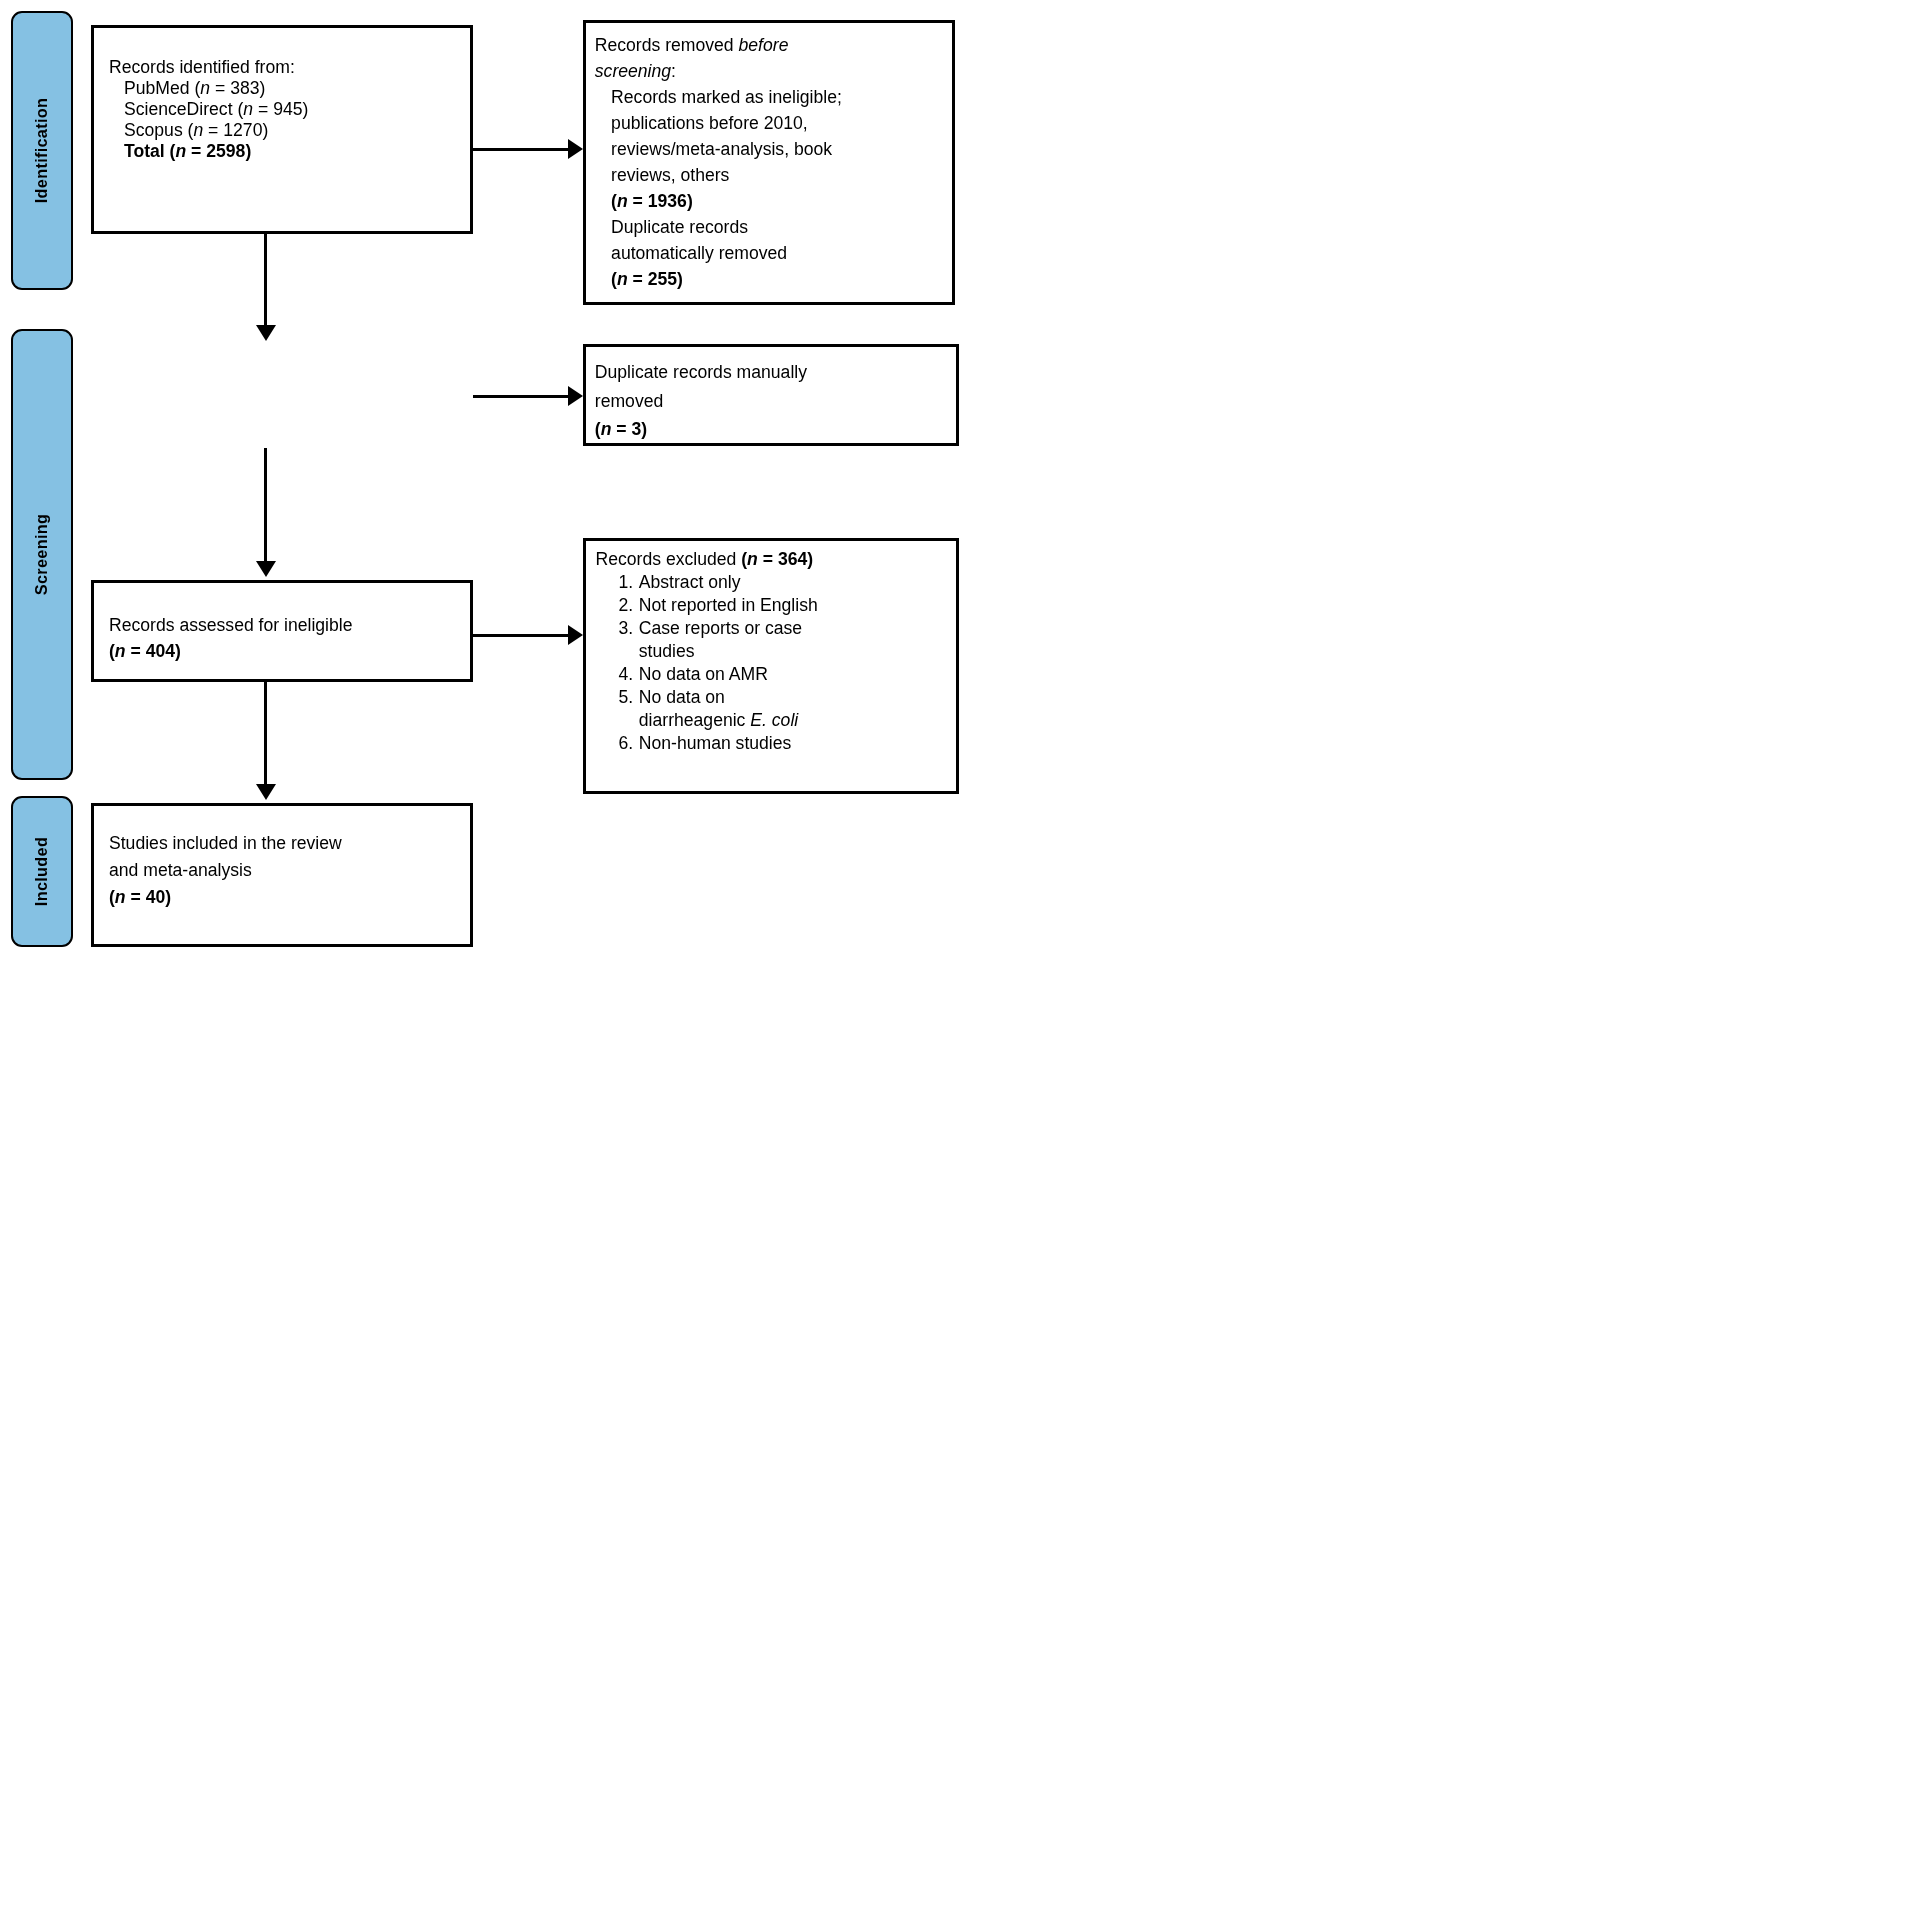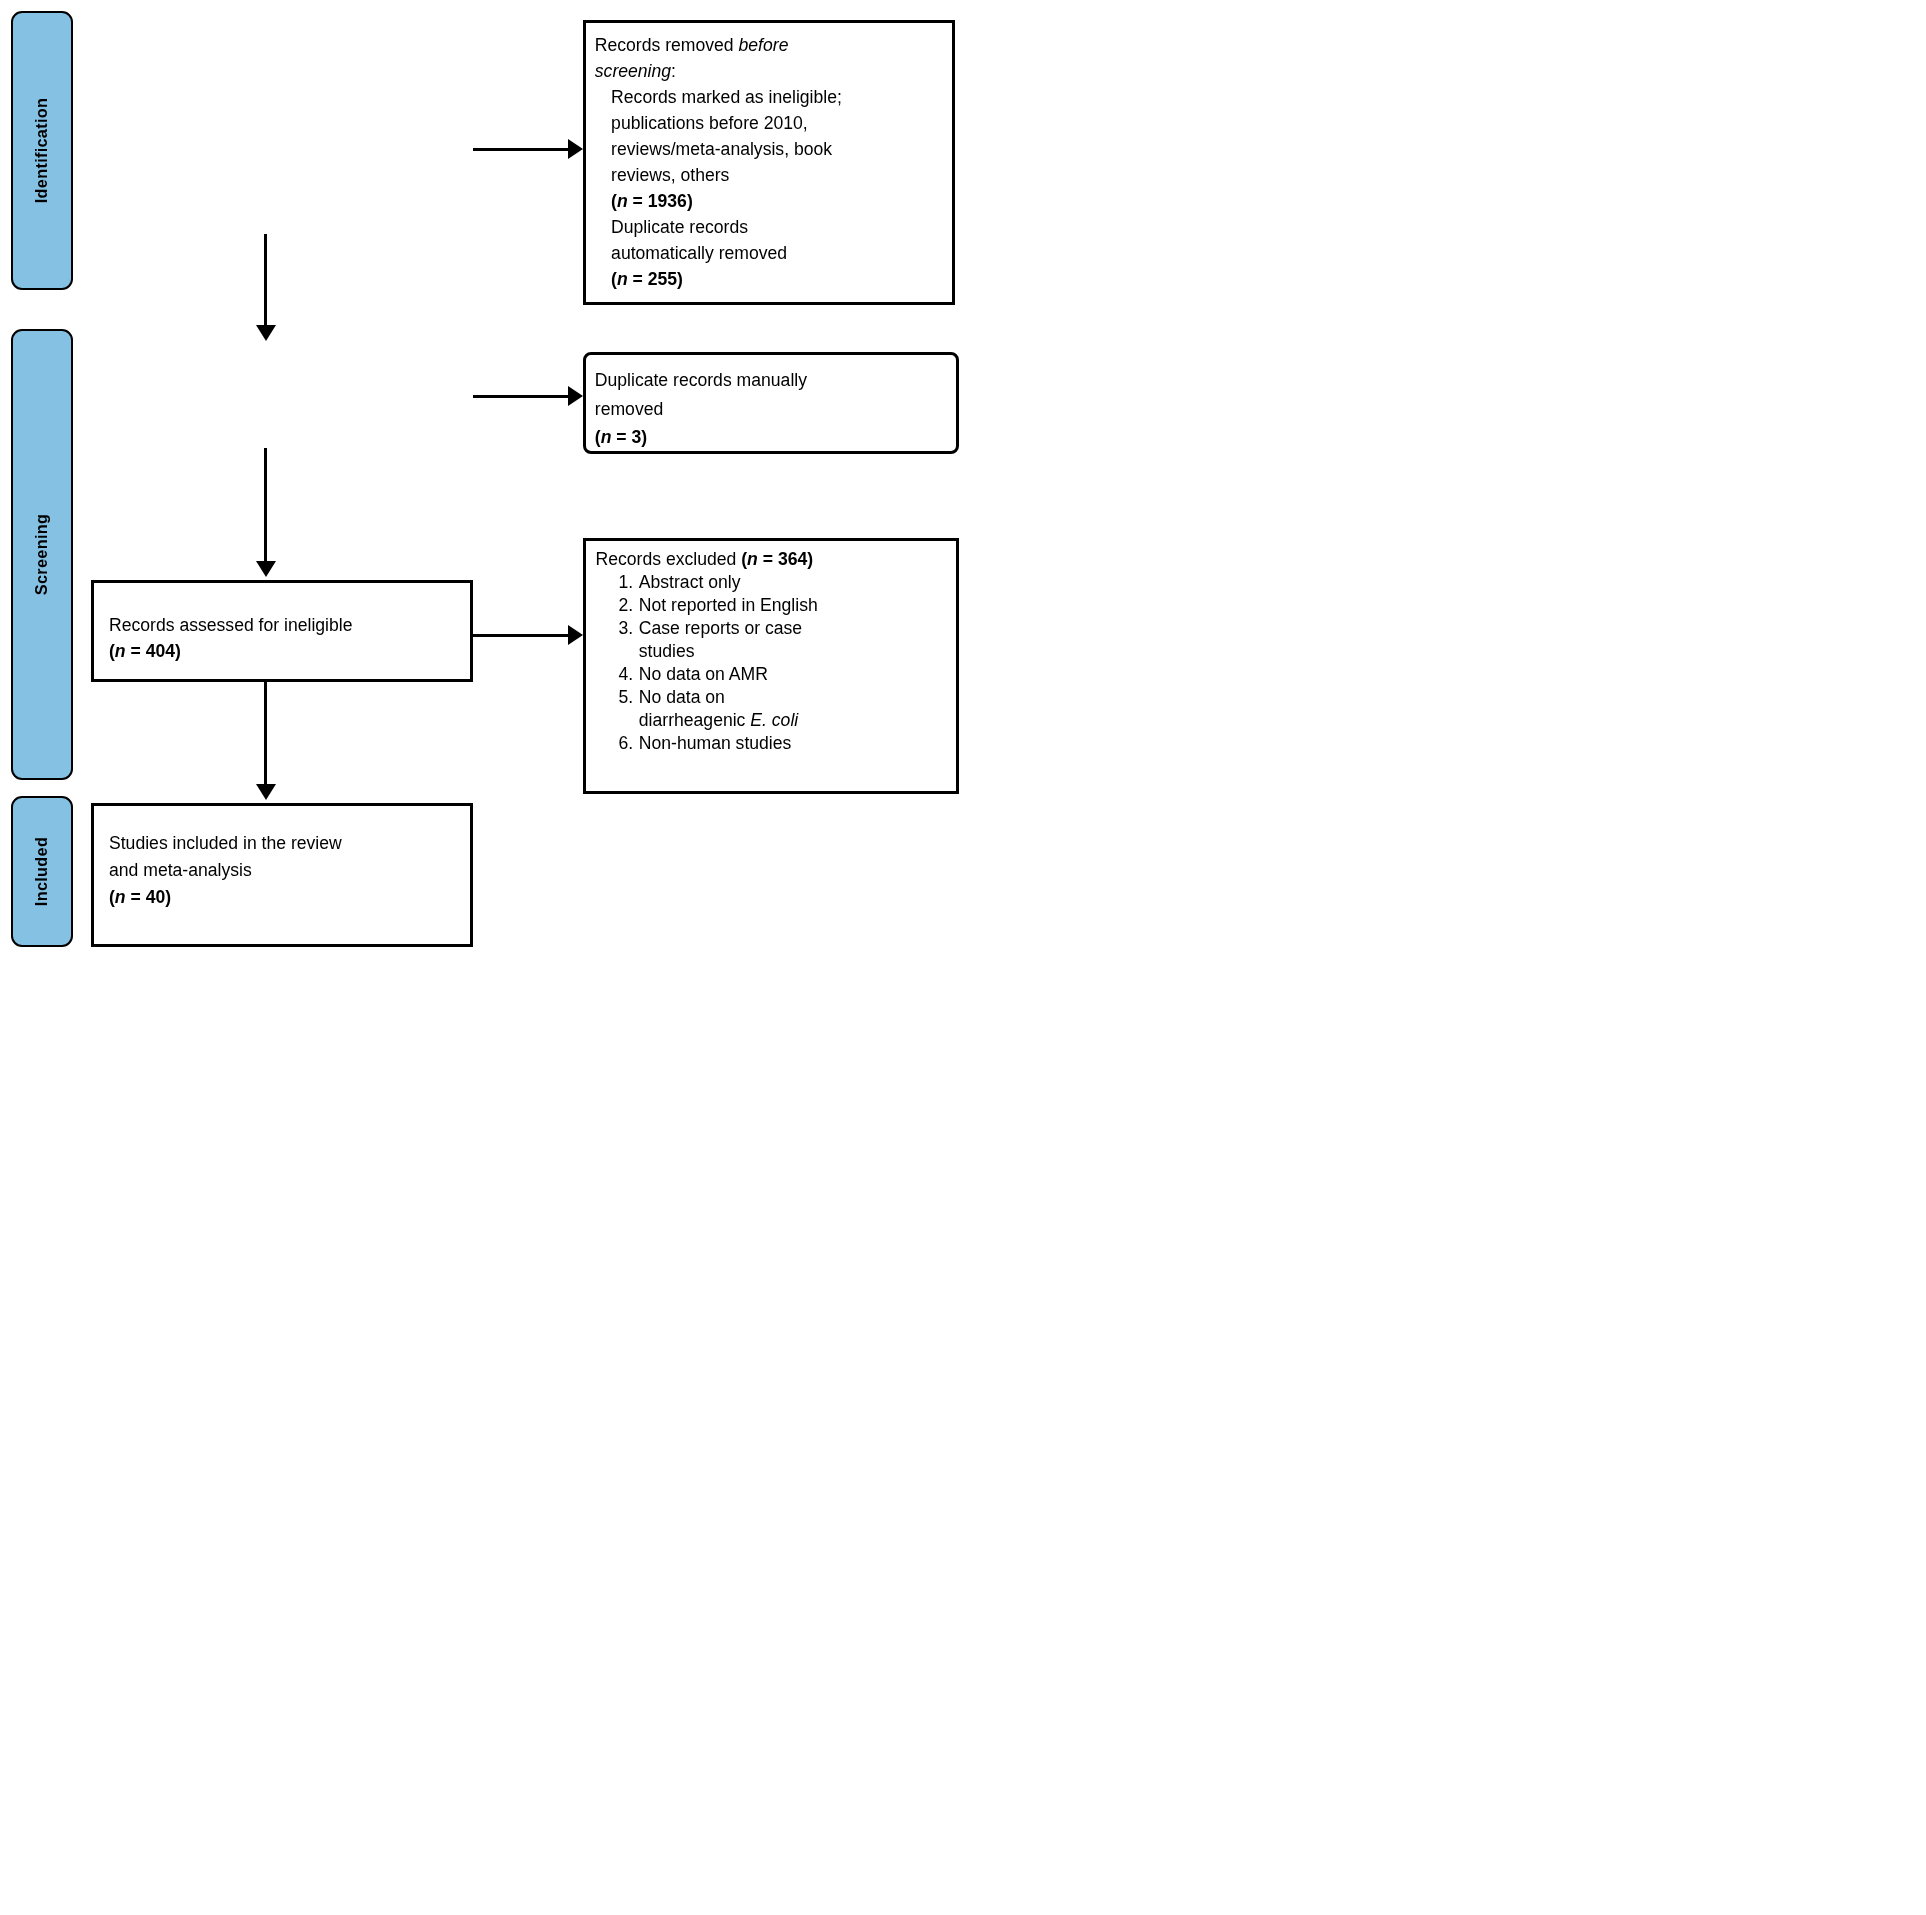--- a/index.html
+++ b/index.html
@@ -79,36 +79,43 @@
   <div class="stage" style="top:11px; height:279px;">
     <span>Identification</span>
   </div>
   <div class="stage" style="top:329px; height:451px;">
     <span>Screening</span>
   </div>
   <div class="stage" style="top:796px; height:151px;">
     <span>Included</span>
   </div>
 
+  <div class="fbox" id="box-identified" style="left:91px; top:25px; width:382px; height:209px;">
+    <div>Records identified from:</div>
+    <div class="ind">PubMed (<i>n</i> = 383)</div>
+    <div class="ind">ScienceDirect (<i>n</i> = 945)</div>
+    <div class="ind">Scopus (<i>n</i> = 1270)</div>
+    <div class="ind"><b>Total (<i>n</i> = 2598)</b></div>
+  </div>
 
   <div class="fbox" id="box-removed" style="left:583px; top:20px; width:372px; height:285px;">
     <div>Records removed <i>before</i></div>
     <div><i>screening</i>:</div>
     <div class="ind">Records marked as ineligible;</div>
     <div class="ind">publications before 2010,</div>
     <div class="ind">reviews/meta-analysis, book</div>
     <div class="ind">reviews, others</div>
     <div class="ind"><b>(<i>n</i> = 1936)</b></div>
     <div class="ind">Duplicate records</div>
     <div class="ind">automatically removed</div>
     <div class="ind"><b>(<i>n</i> = 255)</b></div>
   </div>
 
 
-  <div class="fbox" id="box-dup-manual" style="left:583px; top:352px; width:376px; height:102px;border-radius:8px;">
+  <div class="fbox" id="box-dup-manual" style="left:583px; top:344px; width:376px; height:102px;">
     <div>Duplicate records manually</div>
     <div>removed</div>
     <div><b>(<i>n</i> = 3)</b></div>
   </div>
 
   <div class="fbox" id="box-assessed" style="left:91px; top:580px; width:382px; height:102px;">
     <div>Records assessed for ineligible</div>
     <div><b>(<i>n</i> = 404)</b></div>
   </div>
 

